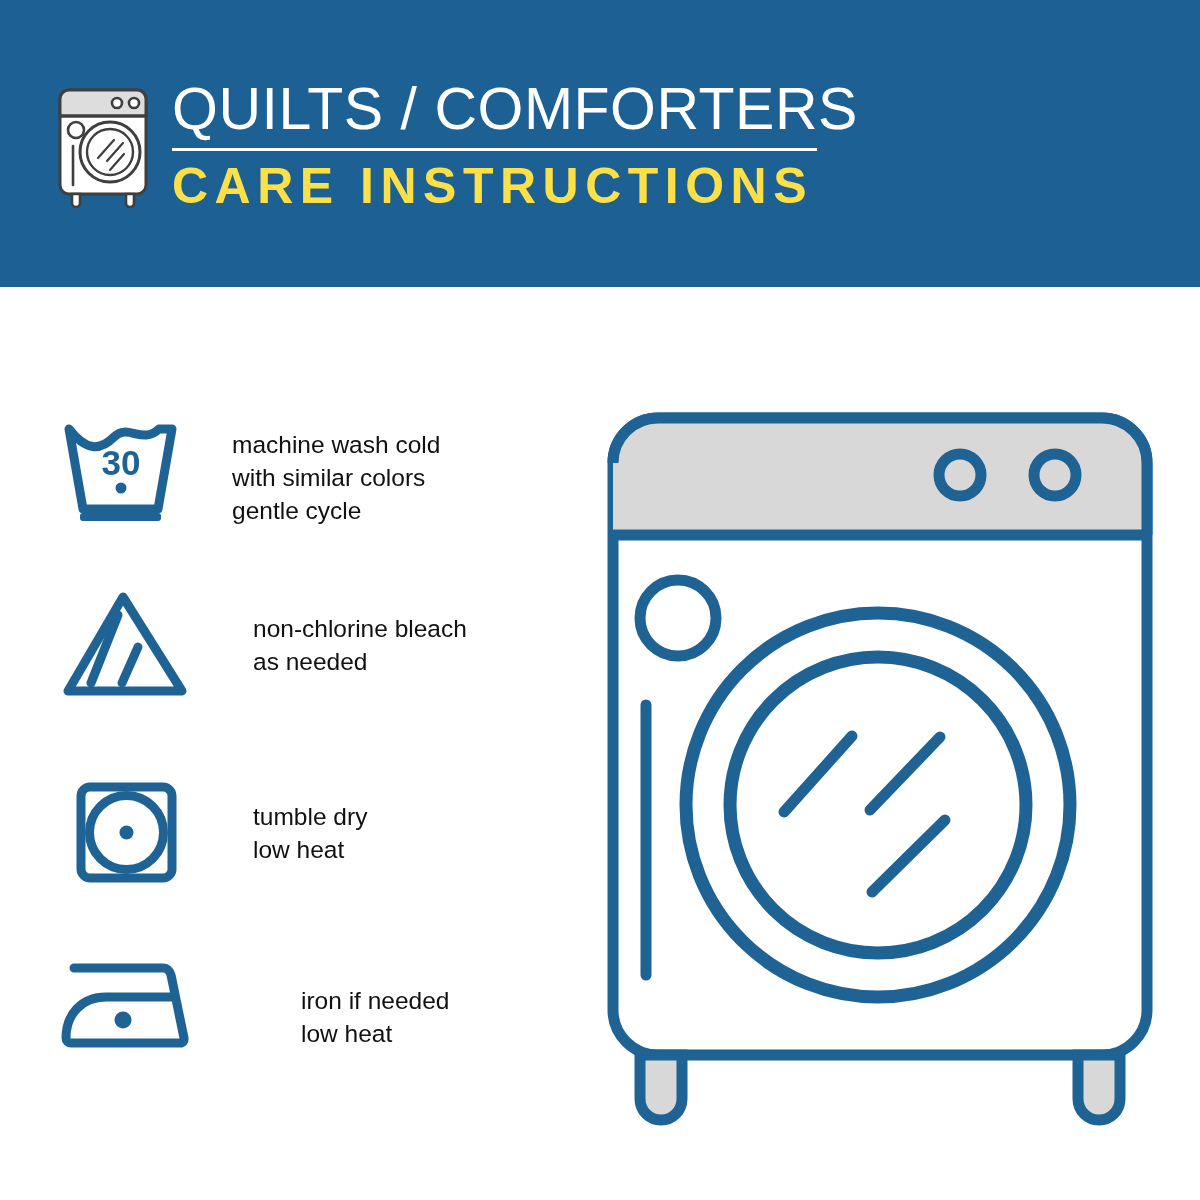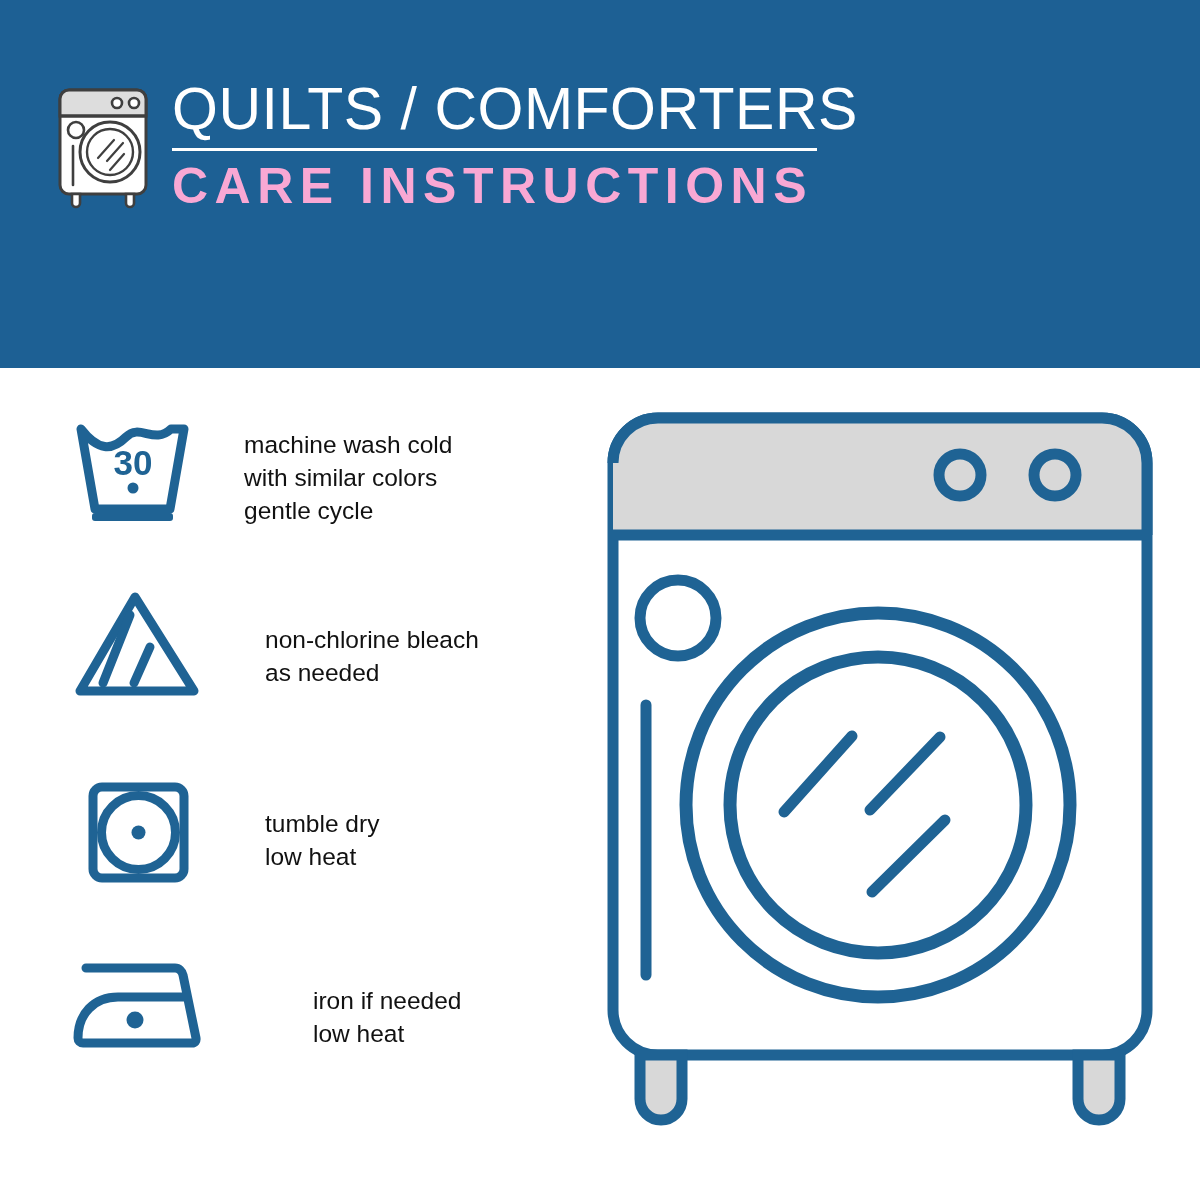--- a/index.html
+++ b/index.html
@@ -19,21 +19,21 @@
     height: 1200px;
     background: #ffffff;
   }
 
   
   .header {
     position: absolute;
     left: 0;
     top: 0;
     width: 1200px;
-    height: 368px;
+    height: 287px;
     background: #1d6094;
   }
   .header-inner {
     position: absolute;
     left: 52px;
     top: 78px;
     display: flex;
     align-items: flex-start;
   }
   .logo-icon {
@@ -57,66 +57,66 @@
     white-space: nowrap;
   }
   .title-rule {
     width: 645px;
     height: 3px;
     background: #ffffff;
     margin-top: 8px;
     margin-bottom: 7px;
   }
   .title-line2 {
-    color: #f9a8d4;
+    color: #fde047;
     font-size: 50px;
     line-height: 56px;
     letter-spacing: 6.5px;
     font-weight: 700;
     white-space: nowrap;
   }
 
   
   .symbol-list {
     position: absolute;
     left: 0;
     top: 287px;
     width: 540px;
     height: 913px;
   }
   .symbol-row {
     position: absolute;
-    left: 72px;
+    left: 60px;
     display: flex;
     align-items: flex-start;
     width: 470px;
   }
   .symbol-row .icon-wrap {
     width: 135px;
     flex: 0 0 135px;
     display: flex;
     align-items: flex-start;
     justify-content: flex-start;
   }
   .symbol-row .label {
     margin-left: 58px;
     color: #111111;
     font-size: 24.5px;
     line-height: 33px;
     font-weight: 400;
     white-space: pre-line;
   }
   #row-wash   { top: 130px; }
-  #row-bleach { top: 300px; align-items: center; }
+  #row-bleach { top: 300px; }
   #row-dry    { top: 492px; }
   #row-iron   { top: 667px; gap: 48px; }
 
   #row-wash .label   { margin-top: 11px; margin-left: 37px; }
   #row-bleach .label { margin-top: 25px; }
-  #row-dry .label    { margin-top: 28px; }
+  #row-dry .label    { margin-top: 21px; }
   #row-iron .label   { margin-top: 30px; }
 
   
   .washer-illustration {
     position: absolute;
     left: 595px;
     top: 400px;
     width: 570px;
     height: 730px;
   }

